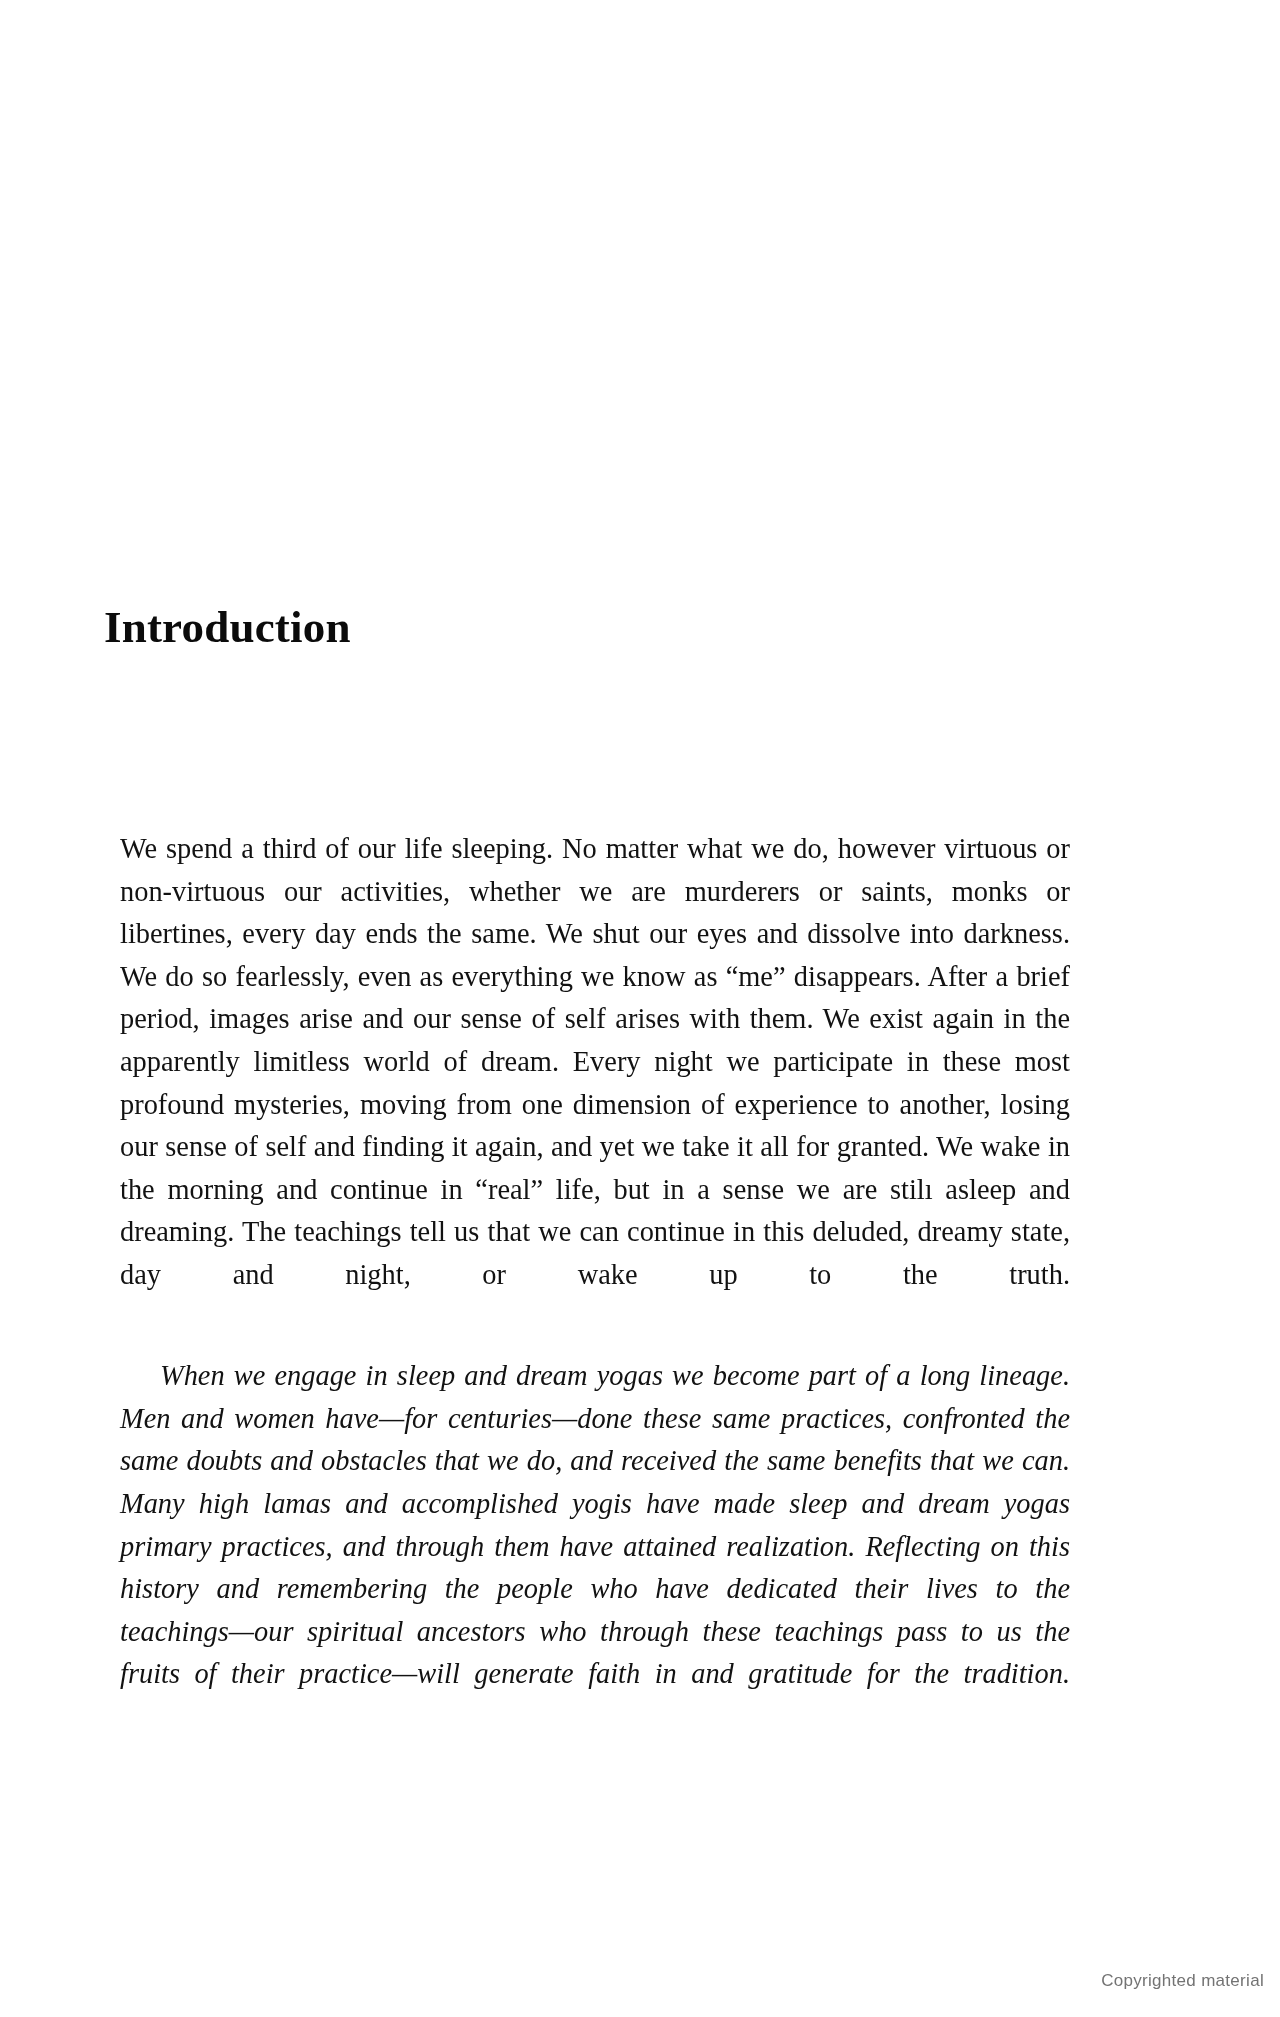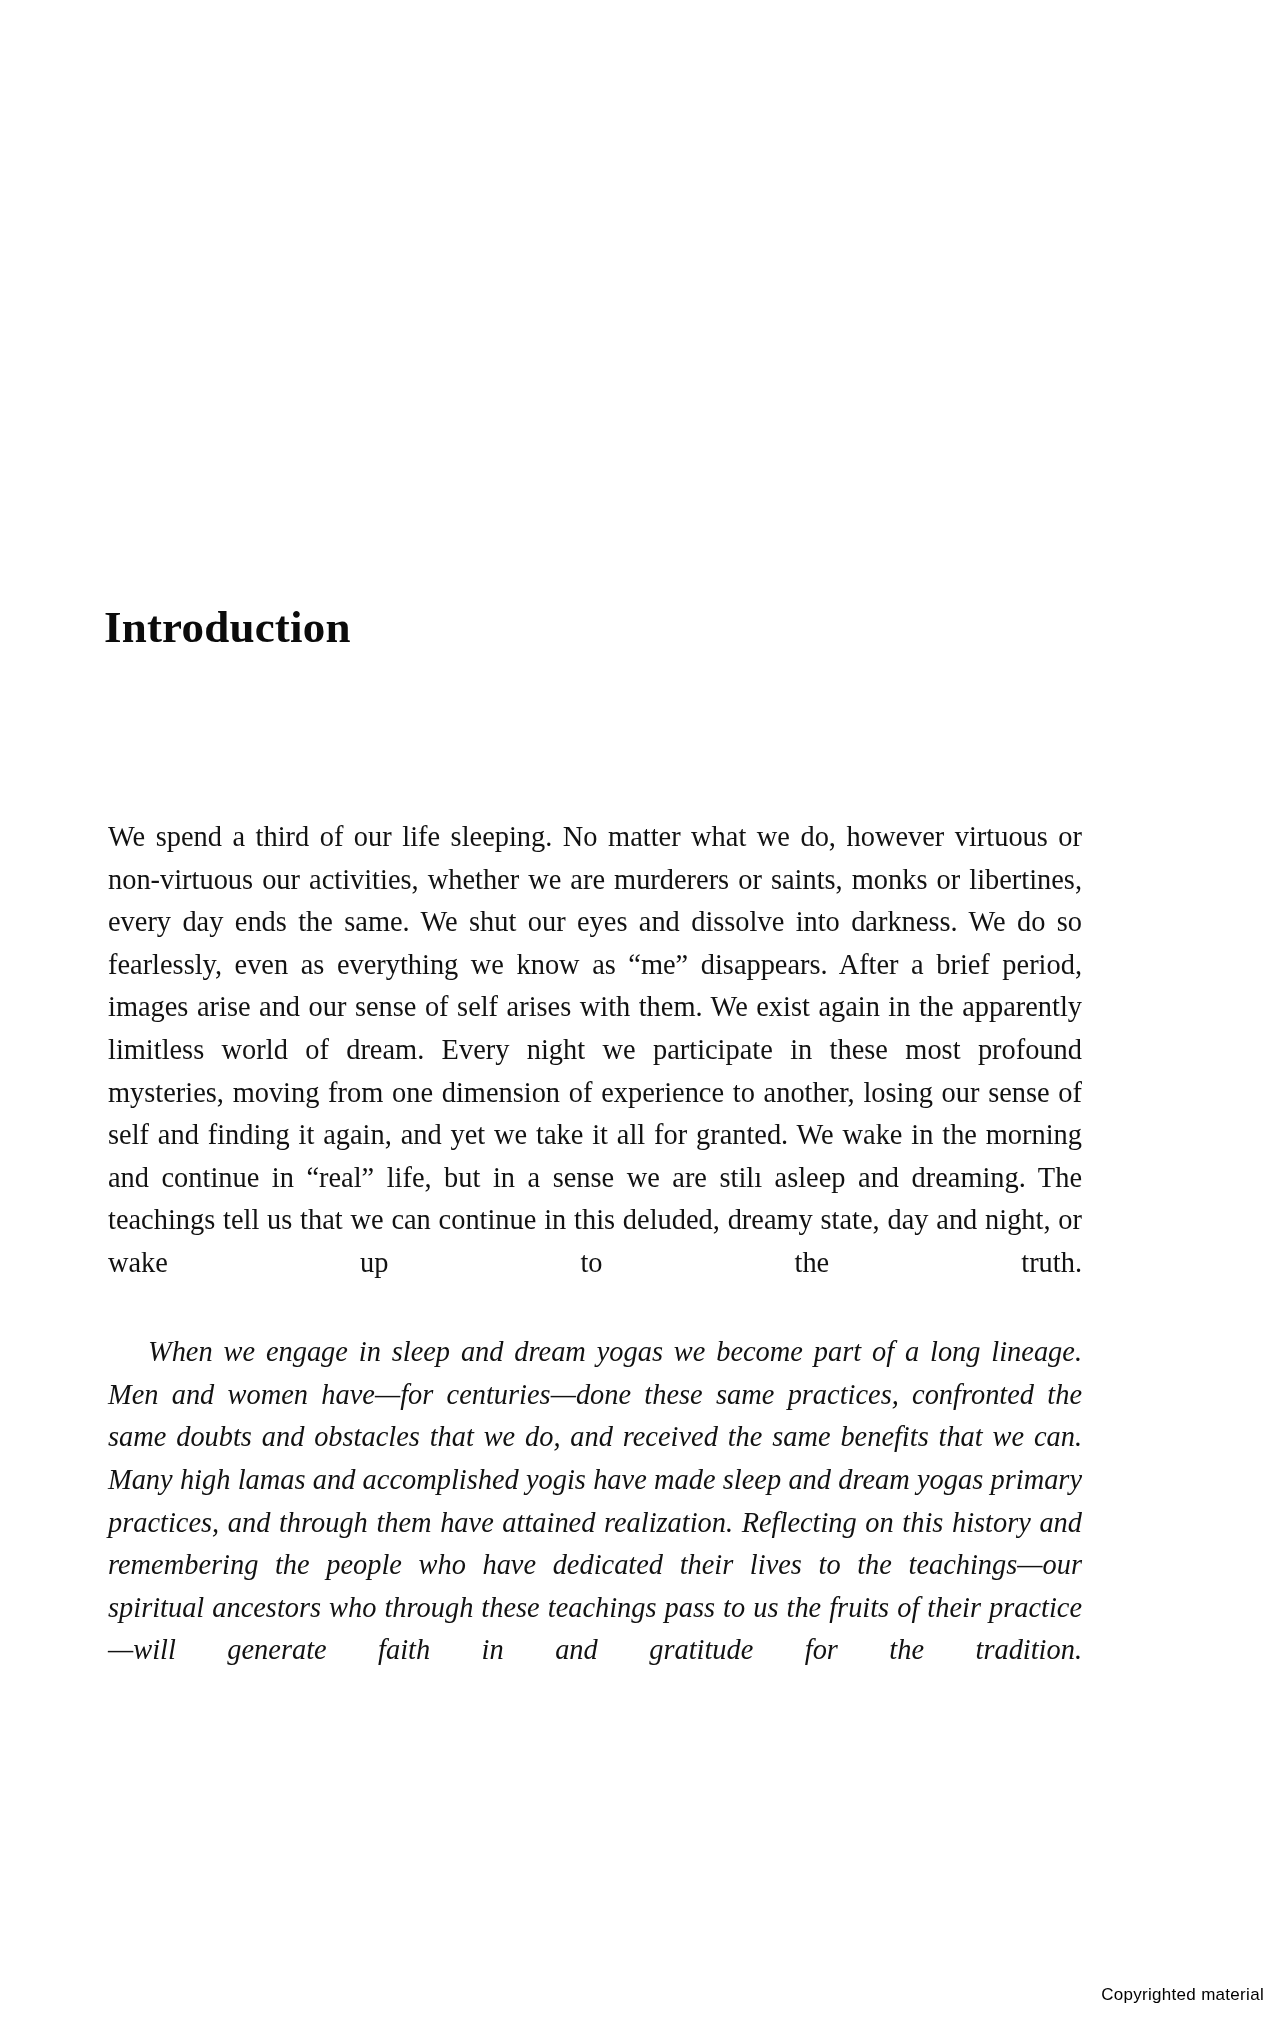--- a/index.html
+++ b/index.html
@@ -37,21 +37,21 @@
 
   
   .body-text {
     position: absolute;
     left: 104px;
     top: 812px;
     width: 982px;
   }
 
   .para {
-    margin: 4px;
+    margin: 16px;
     font-size: 28.4px;
     line-height: 42.6px;
     text-align: justify;
     text-justify: inter-word;
     color: #121212;
     -webkit-hyphens: none;
     hyphens: none;
     word-spacing: 0.1px;
   }
 
@@ -70,26 +70,26 @@
   .para::after {
     content: "";
     display: inline-block;
     width: 100%;
   }
 
   
   .copyright-notice {
     position: absolute;
     right: 16px;
-    bottom: 14px;
+    bottom: 28px;
     font-family: "Liberation Sans", "DejaVu Sans", sans-serif;
     font-size: 17px;
     line-height: 1;
     letter-spacing: 0.3px;
-    color: #000000;
+    color: #737373;
     white-space: nowrap;
     user-select: none;
   }
 </style>
 </head>
 <body>
 
 <div class="page">
 
   <h1 class="chapter-title">Introduction</h1>

